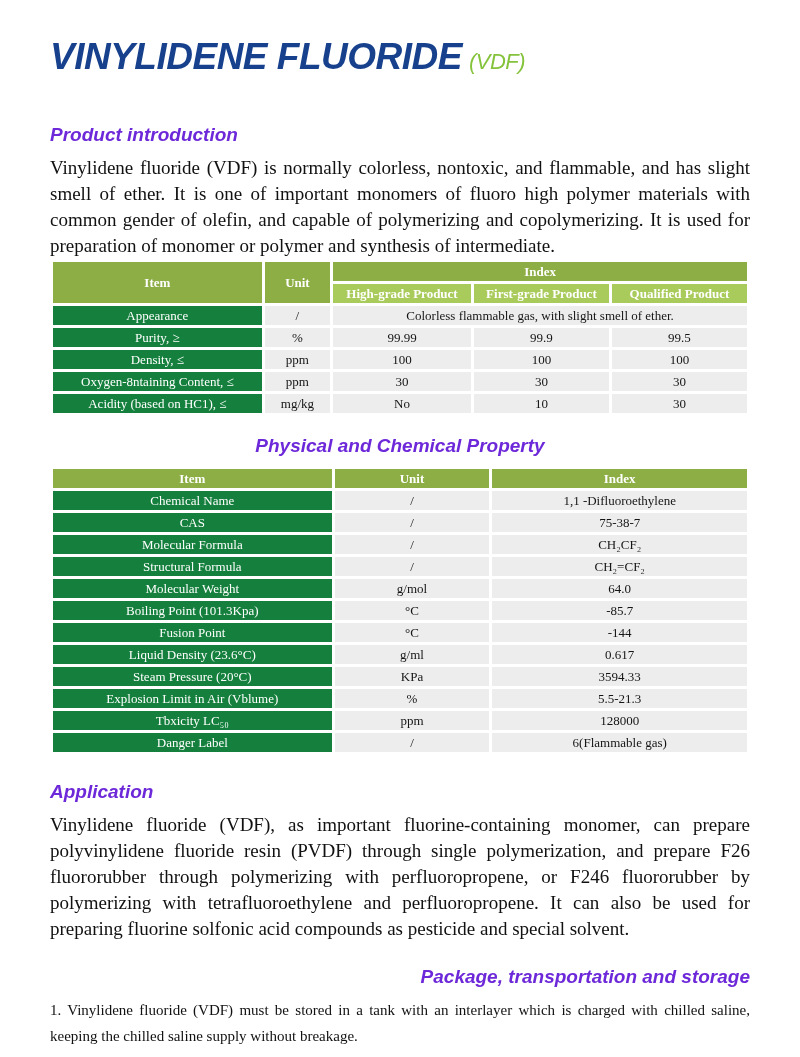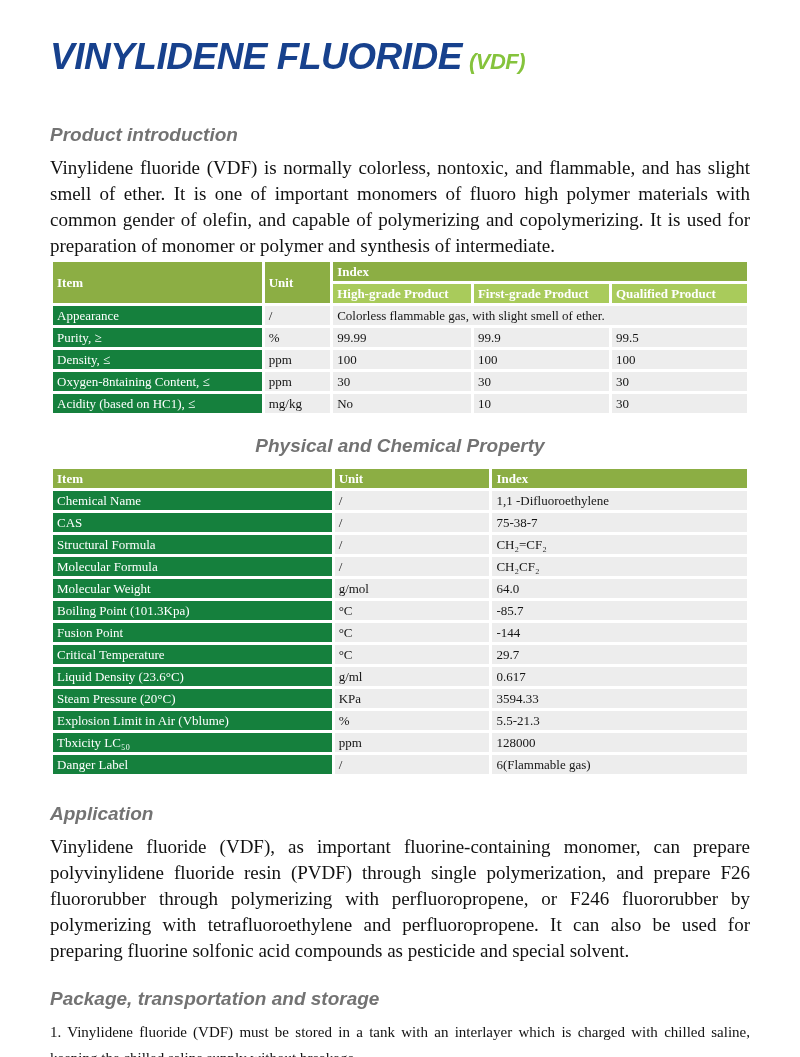--- a/index.html
+++ b/index.html
@@ -18,56 +18,56 @@
     font-family: "Liberation Sans", sans-serif;
     font-style: italic;
     font-weight: bold;
     font-size: 37px;
     letter-spacing: -0.5px;
     color: #17418d;
     white-space: nowrap;
   }
   .title .suffix {
     font-size: 22px;
-    font-weight: 700;
+    font-weight: 400;
     color: #85c33c;
     margin-left: 7px;
     text-align: center;
   }
   .section-heading {
     font-family: "Liberation Sans", sans-serif;
     font-style: italic;
     font-weight: bold;
     font-size: 19px;
-    color: #737373;
+    color: #6d28d9;
     margin: 0 0 9px 0;
     letter-spacing: 0px;
   }
   .mt-intro   { margin-top: 0; }
   .mt-section { margin-top: 19px; text-align: center; }
   .mt-app     { margin-top: 26px; }
-  .mt-pack    { margin-top: 24px; }
+  .mt-pack    { margin-top: 24px; text-align: right; }
   .body-text {
     font-size: 19px;
     line-height: 26px;
     text-align: justify;
     margin: 0;
   }
   .exec-standard {
     font-size: 15px;
     line-height: 26px;
     text-align: left;
     margin: 0 0 16px 0;
   }
   table.data-table {
     width: 100%;
     border-collapse: separate;
     border-spacing: 3px;
     font-size: 13px;
-    text-align: left;
+    text-align: center;
     margin: 0;
   }
   table.data-table th, table.data-table td {
     padding: 2px 4px;
     line-height: 15px;
     vertical-align: middle;
   }
   .hdr-green {
     background: #8cae44;
     color: #ffffff;
@@ -177,50 +177,45 @@
       <td class="cell-item">Chemical Name</td>
       <td class="cell-value">/</td>
       <td class="cell-value">1,1 -Difluoroethylene</td>
     </tr>
     <tr>
       <td class="cell-item">CAS</td>
       <td class="cell-value">/</td>
       <td class="cell-value">75-38-7</td>
     </tr>
     <tr>
+      <td class="cell-item">Molecular Formula</td>
+      <td class="cell-value">/</td>
+      <td class="cell-value">CH₂CF₂</td>
+    </tr>
+    <tr>
       <td class="cell-item">Structural Formula</td>
       <td class="cell-value">/</td>
       <td class="cell-value">CH₂=CF₂</td>
-    </tr>
-    <tr>
-      <td class="cell-item">Molecular Formula</td>
-      <td class="cell-value">/</td>
-      <td class="cell-value">CH₂CF₂</td>
     </tr>
     <tr>
       <td class="cell-item">Molecular Weight</td>
       <td class="cell-value">g/mol</td>
       <td class="cell-value">64.0</td>
     </tr>
     <tr>
       <td class="cell-item">Boiling Point (101.3Kpa)</td>
       <td class="cell-value">°C</td>
       <td class="cell-value">-85.7</td>
     </tr>
     <tr>
       <td class="cell-item">Fusion Point</td>
       <td class="cell-value">°C</td>
       <td class="cell-value">-144</td>
     </tr>
     <tr>
-      <td class="cell-item">Critical Temperature</td>
-      <td class="cell-value">°C</td>
-      <td class="cell-value">29.7</td>
-    </tr>
-    <tr>
       <td class="cell-item">Liquid Density (23.6°C)</td>
       <td class="cell-value">g/ml</td>
       <td class="cell-value">0.617</td>
     </tr>
     <tr>
       <td class="cell-item">Steam Pressure (20°C)</td>
       <td class="cell-value">KPa</td>
       <td class="cell-value">3594.33</td>
     </tr>
     <tr>

